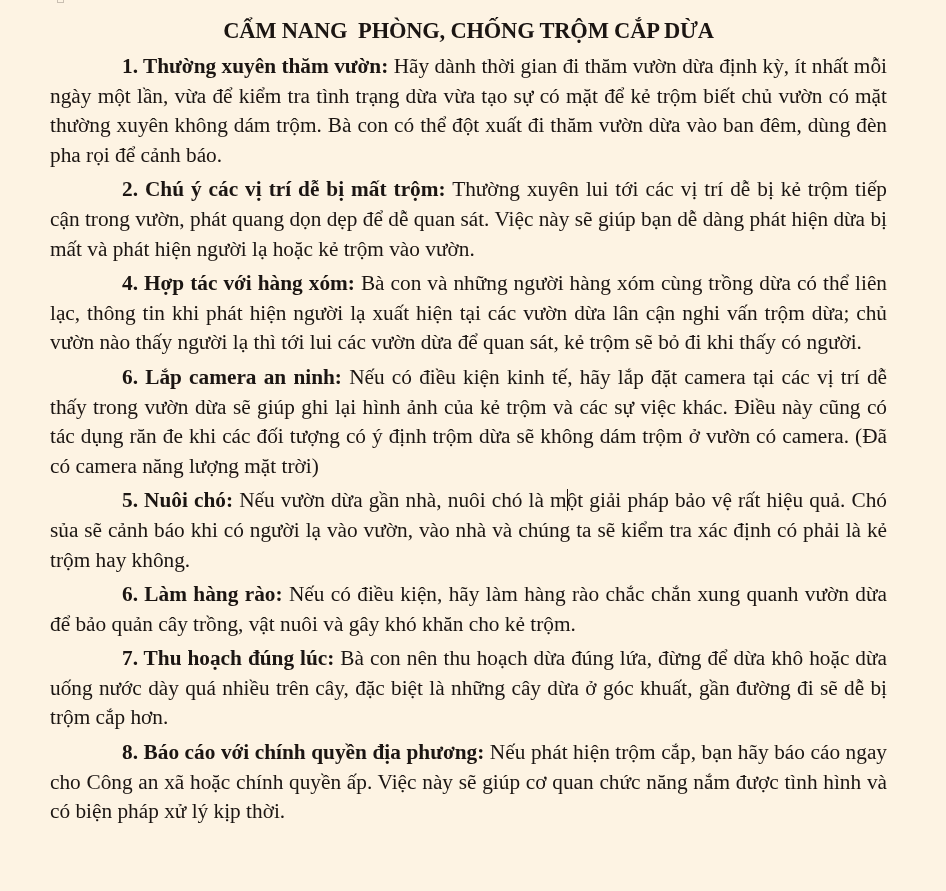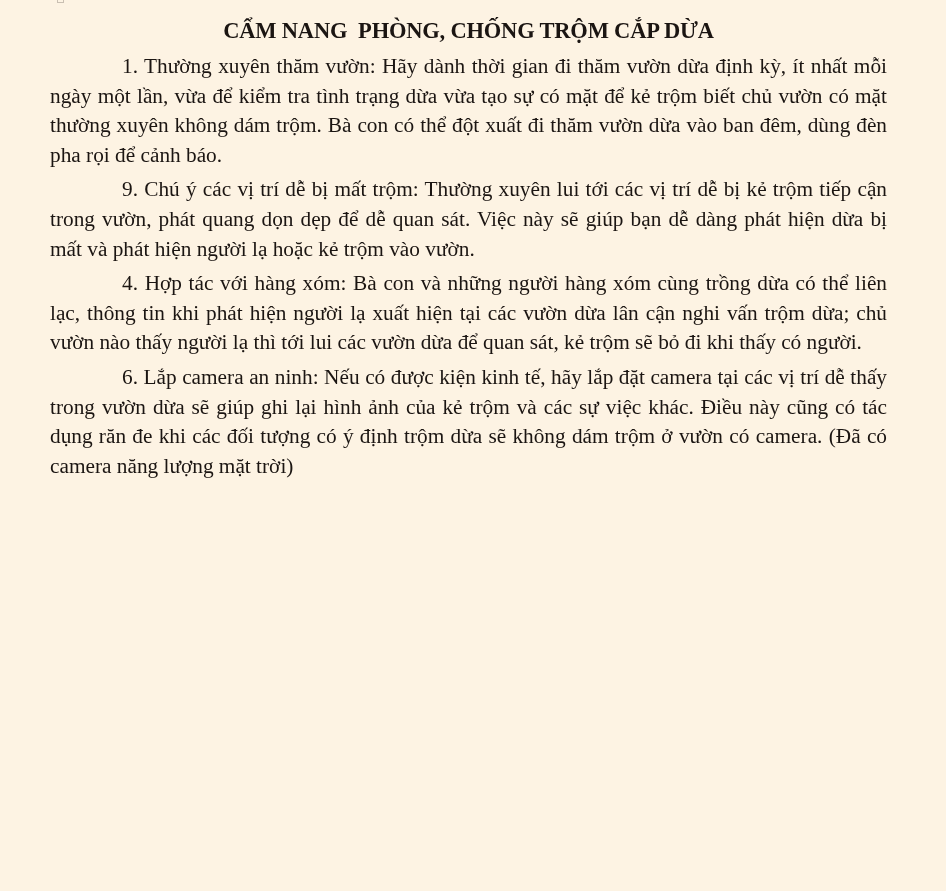--- a/index.html
+++ b/index.html
@@ -40,43 +40,47 @@
       white-space: pre;
     }
     .section {
       font-size: 21.3px;
       line-height: 29.6px;
       text-align: justify;
       text-indent: 72px;
       margin: 0 0 5px 0;
     }
     .section .heading {
-      font-weight: normal;
+      font-weight: bold;
     }
     .caret {
       display: inline-block;
       width: 1px;
       height: 22px;
       background: #1b1512;
       vertical-align: -4px;
       margin: 0 -1px 0 0;
     }
   </style>
 </head>
 <body>
 
 <div class="corner-mark"></div>
 
 <div class="page">
   <div class="title">CẨM NANG  PHÒNG, CHỐNG TRỘM CẮP DỪA</div>
 
   <p class="section"><span class="heading">1. Thường xuyên thăm vườn:</span><span> Hãy dành thời gian đi thăm vườn dừa định kỳ, ít nhất mỗi ngày một lần, vừa để kiểm tra tình trạng dừa vừa tạo sự có mặt để kẻ trộm biết chủ vườn có mặt thường xuyên không dám trộm. Bà con có thể đột xuất đi thăm vườn dừa vào ban đêm, dùng đèn pha rọi để cảnh báo.</span></p>
 
-  <p class="section"><span class="heading">9. Chú ý các vị trí dễ bị mất trộm:</span><span> Thường xuyên lui tới các vị trí dễ bị kẻ trộm tiếp cận trong vườn, phát quang dọn dẹp để dễ quan sát. Việc này sẽ giúp bạn dễ dàng phát hiện dừa bị mất và phát hiện người lạ hoặc kẻ trộm vào vườn.</span></p>
+  <p class="section"><span class="heading">2. Chú ý các vị trí dễ bị mất trộm:</span><span> Thường xuyên lui tới các vị trí dễ bị kẻ trộm tiếp cận trong vườn, phát quang dọn dẹp để dễ quan sát. Việc này sẽ giúp bạn dễ dàng phát hiện dừa bị mất và phát hiện người lạ hoặc kẻ trộm vào vườn.</span></p>
 
   <p class="section"><span class="heading">4. Hợp tác với hàng xóm:</span><span> Bà con và những người hàng xóm cùng trồng dừa có thể liên lạc, thông tin khi phát hiện người lạ xuất hiện tại các vườn dừa lân cận nghi vấn trộm dừa; chủ vườn nào thấy người lạ thì tới lui các vườn dừa để quan sát, kẻ trộm sẽ bỏ đi khi thấy có người.</span></p>
 
-  <p class="section"><span class="heading">6. Lắp camera an ninh:</span><span> Nếu có được kiện kinh tế, hãy lắp đặt camera tại các vị trí dễ thấy trong vườn dừa sẽ giúp ghi lại hình ảnh của kẻ trộm và các sự việc khác. Điều này cũng có tác dụng răn đe khi các đối tượng có ý định trộm dừa sẽ không dám trộm ở vườn có camera. (Đã có camera năng lượng mặt trời)</span></p>
+  <p class="section"><span class="heading">6. Lắp camera an ninh:</span><span> Nếu có điều kiện kinh tế, hãy lắp đặt camera tại các vị trí dễ thấy trong vườn dừa sẽ giúp ghi lại hình ảnh của kẻ trộm và các sự việc khác. Điều này cũng có tác dụng răn đe khi các đối tượng có ý định trộm dừa sẽ không dám trộm ở vườn có camera. (Đã có camera năng lượng mặt trời)</span></p>
 
+  <p class="section"><span class="heading">5. Nuôi chó:</span><span> Nếu vườn dừa gần nhà, nuôi chó là m</span><span class="caret"></span><span>ột giải pháp bảo vệ rất hiệu quả. Chó sủa sẽ cảnh báo khi có người lạ vào vườn, vào nhà và chúng ta sẽ kiểm tra xác định có phải là kẻ trộm hay không.</span></p>
 
+  <p class="section"><span class="heading">6. Làm hàng rào:</span><span> Nếu có điều kiện, hãy làm hàng rào chắc chắn xung quanh vườn dừa để bảo quản cây trồng, vật nuôi và gây khó khăn cho kẻ trộm.</span></p>
 
+  <p class="section"><span class="heading">7. Thu hoạch đúng lúc:</span><span> Bà con nên thu hoạch dừa đúng lứa, đừng để dừa khô hoặc dừa uống nước dày quá nhiều trên cây, đặc biệt là những cây dừa ở góc khuất, gần đường đi sẽ dễ bị trộm cắp hơn.</span></p>
 
+  <p class="section"><span class="heading">8. Báo cáo với chính quyền địa phương:</span><span> Nếu phát hiện trộm cắp, bạn hãy báo cáo ngay cho Công an xã hoặc chính quyền ấp. Việc này sẽ giúp cơ quan chức năng nắm được tình hình và có biện pháp xử lý kịp thời.</span></p>
 </div>
 
 </body></html>

